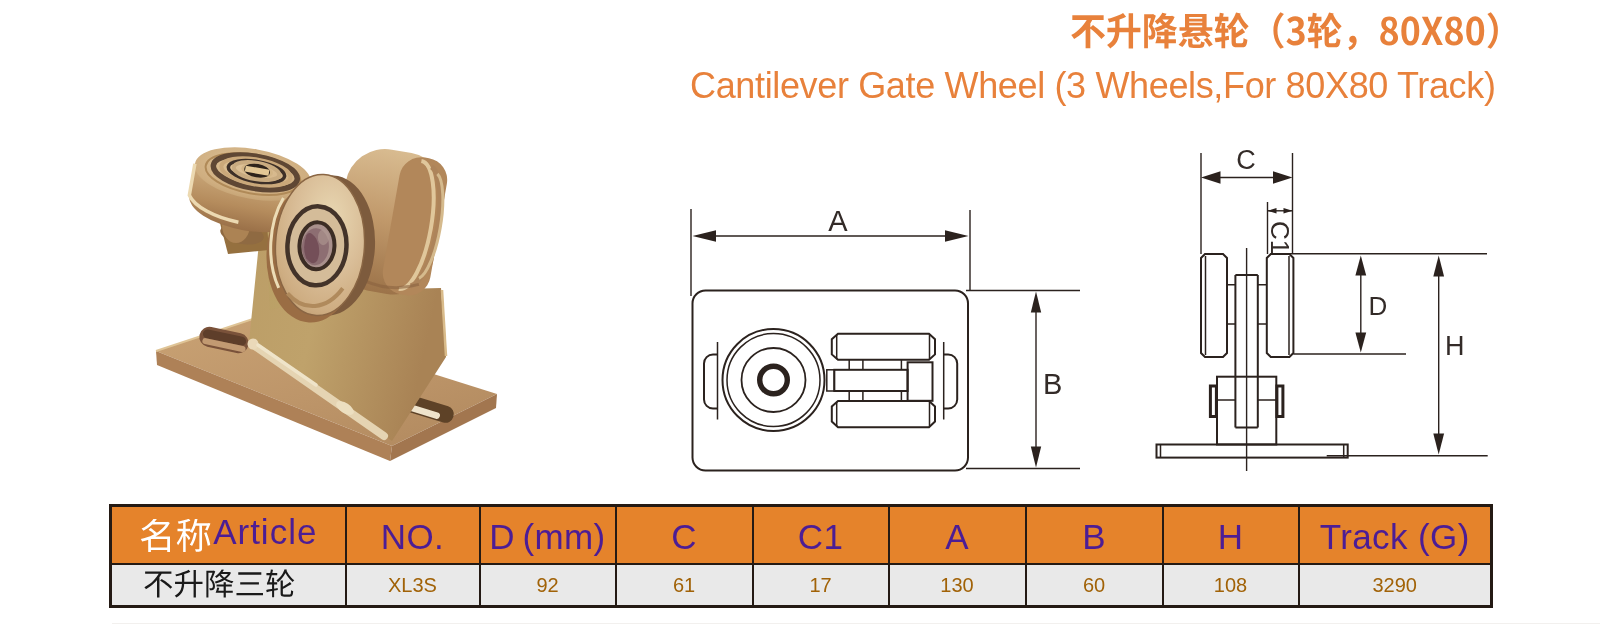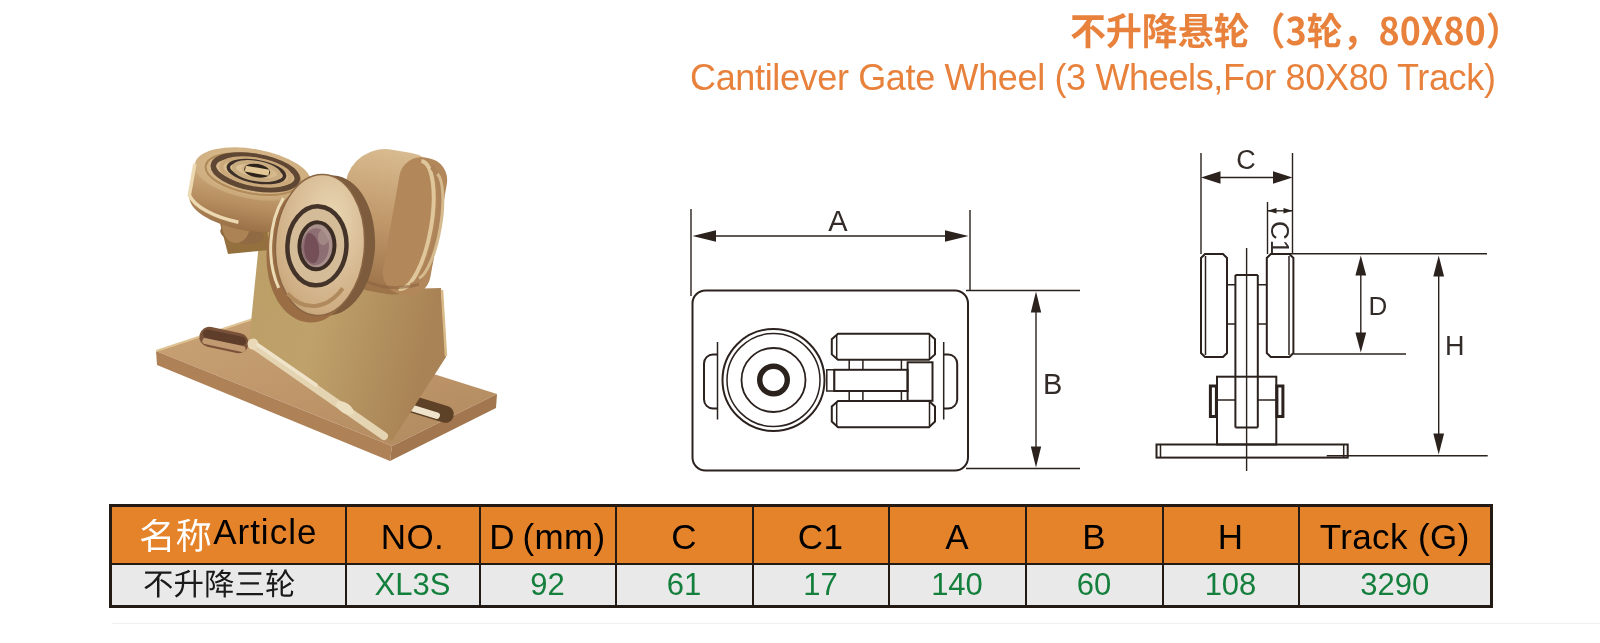--- a/index.html
+++ b/index.html
@@ -1,25 +1,25 @@
 <!DOCTYPE html>
 <html><head><meta charset="utf-8"><style>
 html,body{margin:0;padding:0;background:#ffffff;width:1600px;height:643px;overflow:hidden;position:relative}
 body{font-family:"Liberation Sans",sans-serif}
 .abs{position:absolute}
 table{border-collapse:collapse;table-layout:fixed}
 td{border:2px solid #241a14;text-align:center;vertical-align:middle;padding:0;overflow:hidden}
-.hd td{background:#e5832b;color:#000000;font-size:35px;height:52px;padding-top:4px;letter-spacing:0.4px;font-weight:normal}
-.dr td{background:#e9e9e9;color:#15803d;font-size:31px;height:40px}
+.hd td{background:#e5832b;color:#4c1d95;font-size:35px;height:52px;padding-top:4px;letter-spacing:0.4px;font-weight:normal}
+.dr td{background:#e9e9e9;color:#a16207;font-size:20px;height:40px}
 </style></head>
 <body>
 <svg style="position:absolute;left:0;top:0" width="1600" height="120" viewBox="0 0 1600 120">
 <path fill="#e8813b" transform="translate(1070,45) scale(0.035916,-0.038)" d="M64.6396484375 782.740966796875H936.700439453125V659.91748046875H64.6396484375ZM547.59912109375 447.377685546875 640.701904296875 525.43994140625Q680.901611328125 495.8798828125 727.50146484375 461.31982421875Q774.101318359375 426.759765625 820.541259765625 389.8096923828125Q866.981201171875 352.859619140625 907.201171875 317.51953125Q947.421142578125 282.179443359375 974.64111328125 252.619384765625L872.738037109375 160.19677734375Q847.858154296875 189.7568359375 809.5882568359375 226.4869384765625Q771.318359375 263.217041015625 726.5484619140625 302.2271728515625Q681.778564453125 341.2373046875 635.5687255859375 378.357421875Q589.35888671875 415.4775390625 547.59912109375 447.377685546875ZM507.697509765625 737.299560546875 641.221435546875 690.1982421875Q584.44140625 585.298095703125 505.781494140625 485.117919921875Q427.12158203125 384.937744140625 328.901611328125 300.4276123046875Q230.681640625 215.91748046875 115.5615234375 155.91748046875Q106.541259765625 172.177978515625 91.620849609375 192.1685791015625Q76.700439453125 212.1591796875 61.5 231.759765625Q46.299560546875 251.3603515625 33.1591796875 264.500732421875Q113.819091796875 302.260498046875 186.0289306640625 355.5303955078125Q258.23876953125 408.80029296875 319.49853515625 471.960205078125Q380.75830078125 535.1201171875 428.6280517578125 602.719970703125Q476.497802734375 670.31982421875 507.697509765625 737.299560546875ZM434.63818359375 495.2763671875 566.0419921875 626.460205078125V625.68017578125V-87.720703125H434.63818359375Z M1258.55859375 703.099853515625H1379.0419921875V424.43994140625Q1379.0419921875 354.43994140625 1370.5419921875 283.039794921875Q1362.0419921875 211.6396484375 1335.761962890625 144.1295166015625Q1309.48193359375 76.619384765625 1257.701904296875 16.6693115234375Q1205.921875 -43.28076171875 1119.141845703125 -90.940673828125Q1110.12158203125 -76.80029296875 1094.921142578125 -59.259765625Q1079.720703125 -41.71923828125 1062.8502197265625 -24.8487548828125Q1045.979736328125 -7.978271484375 1031.83935546875 1.822021484375Q1108.0390625 42.24169921875 1153.2489013671875 92.00146484375Q1198.458740234375 141.76123046875 1221.398681640625 196.9110107421875Q1244.338623046875 252.060791015625 1251.4486083984375 310.320556640625Q1258.55859375 368.580322265625 1258.55859375 426.0ZM1633.078125 834.301025390625H1755.901611328125V-88.940673828125H1633.078125ZM1041.83935546875 453.541259765625H1959.940673828125V338.51806640625H1041.83935546875ZM1477.338623046875 844.781494140625 1562.28076171875 743.99853515625Q1495.80029296875 710.87841796875 1416.18017578125 682.2083740234375Q1336.56005859375 653.538330078125 1253.1201171875 630.818359375Q1169.68017578125 608.098388671875 1089.240234375 589.87841796875Q1085.1201171875 611.259033203125 1072.6497802734375 640.099853515625Q1060.179443359375 668.940673828125 1048.379150390625 688.76123046875Q1126.819091796875 706.981201171875 1205.078857421875 731.6512451171875Q1283.338623046875 756.3212890625 1353.8284912109375 785.2713623046875Q1424.318359375 814.221435546875 1477.338623046875 844.781494140625Z M2551.16064453125 765.180908203125H2816.739501953125V672.218505859375H2551.16064453125ZM2424.060791015625 149.720703125H2949.48046875V46.39794921875H2424.060791015625ZM2799.259033203125 765.180908203125H2821.07958984375L2840.340087890625 769.52099609375L2914.162109375 734.1201171875Q2880.942138671875 656.07958984375 2829.002197265625 594.21923828125Q2777.062255859375 532.35888671875 2709.8922119140625 486.0086669921875Q2642.72216796875 439.658447265625 2564.5919189453125 406.6483154296875Q2486.461669921875 373.63818359375 2401.421142578125 352.51806640625Q2396.301025390625 366.658447265625 2386.28076171875 384.698974609375Q2376.260498046875 402.739501953125 2364.960205078125 420.0Q2353.659912109375 437.260498046875 2342.859619140625 448.8408203125Q2420.43994140625 464.28076171875 2491.6099853515625 491.1107177734375Q2562.780029296875 517.940673828125 2623.3798828125 555.66064453125Q2683.979736328125 593.380615234375 2729.239501953125 641.9906005859375Q2774.499267578125 690.6005859375 2799.259033203125 748.820556640625ZM2563.661376953125 686.619384765625Q2600.3212890625 629.07958984375 2662.0311279296875 584.0499267578125Q2723.740966796875 539.020263671875 2805.3509521484375 508.6005859375Q2886.9609375 478.180908203125 2982.541259765625 462.861083984375Q2964.28076171875 445.6005859375 2944.240234375 416.6497802734375Q2924.19970703125 387.698974609375 2912.3994140625 365.318359375Q2811.578857421875 386.538330078125 2727.1287841796875 425.978271484375Q2642.6787109375 465.418212890625 2577.73876953125 523.0882568359375Q2512.798828125 580.75830078125 2467.11865234375 656.11865234375ZM2627.798828125 407.59912109375H2743.382080078125V-88.940673828125H2627.798828125ZM2571.279296875 848.16064453125 2688.5224609375 825.219970703125Q2644.502197265625 747.059326171875 2581.5419921875 674.379150390625Q2518.581787109375 601.698974609375 2430.00146484375 538.6787109375Q2422.3212890625 552.0390625 2408.9609375 568.01953125Q2395.6005859375 584.0 2381.0701904296875 598.700439453125Q2366.539794921875 613.40087890625 2353.95947265625 621.64111328125Q2431.95947265625 669.9609375 2486.119384765625 731.1707763671875Q2540.279296875 792.380615234375 2571.279296875 848.16064453125ZM2065.0390625 810.40087890625H2295.35888671875V703.39794921875H2169.921875V-86.380615234375H2065.0390625ZM2274.098388671875 810.40087890625H2294.138916015625L2311.059326171875 814.740966796875L2390.12158203125 769.539794921875Q2368.021728515625 706.419677734375 2342.3719482421875 636.1895751953125Q2316.72216796875 565.95947265625 2291.742431640625 508.6396484375Q2344.36181640625 448.8798828125 2360.2315673828125 396.3900146484375Q2376.101318359375 343.900146484375 2376.3212890625 299.3603515625Q2376.3212890625 250.979736328125 2364.701171875 217.9095458984375Q2353.0810546875 184.83935546875 2327.8408203125 166.1591796875Q2315.500732421875 157.0390625 2300.66064453125 151.97900390625Q2285.820556640625 146.9189453125 2268.48046875 144.138916015625Q2253.6005859375 142.35888671875 2235.2706298828125 141.9688720703125Q2216.940673828125 141.578857421875 2198.380615234375 141.798828125Q2197.380615234375 163.3994140625 2190.48046875 193.3502197265625Q2183.580322265625 223.301025390625 2170.780029296875 245.12158203125Q2185.979736328125 243.681640625 2198.179443359375 243.2916259765625Q2210.379150390625 242.901611328125 2219.9189453125 243.12158203125Q2239.6787109375 243.5615234375 2250.898681640625 251.781494140625Q2261.4384765625 258.44140625 2266.158447265625 273.921142578125Q2270.87841796875 289.40087890625 2270.098388671875 312.060791015625Q2269.87841796875 348.140380859375 2253.1787109375 395.6201171875Q2236.47900390625 443.099853515625 2186.539794921875 496.059326171875Q2203.739501953125 539.71923828125 2220.3892822265625 593.0694580078125Q2237.0390625 646.419677734375 2251.1888427734375 695.9898681640625Q2265.338623046875 745.56005859375 2274.098388671875 777.8798828125ZM2428.299560546875 227.218505859375 2535.862548828125 214.418212890625Q2525.642578125 172.078125 2512.422607421875 125.738037109375Q2499.20263671875 79.39794921875 2488.20263671875 46.617919921875H2375.51953125Q2389.51953125 83.738037109375 2403.9095458984375 133.13818359375Q2418.299560546875 182.538330078125 2428.299560546875 227.218505859375ZM2418.820556640625 350.940673828125H2924.740966796875V247.837890625H2418.820556640625Z M3289.379150390625 165.3994140625H3407.302490234375V46.76123046875Q3407.302490234375 25.64111328125 3417.46240234375 20.5311279296875Q3427.622314453125 15.421142578125 3461.701904296875 15.421142578125Q3469.581787109375 15.421142578125 3487.9913330078125 15.421142578125Q3506.40087890625 15.421142578125 3528.4102783203125 15.421142578125Q3550.419677734375 15.421142578125 3570.1591796875 15.421142578125Q3589.898681640625 15.421142578125 3600.218505859375 15.421142578125Q3618.75830078125 15.421142578125 3628.3082275390625 21.64111328125Q3637.858154296875 27.861083984375 3641.9681396484375 46.4609375Q3646.078125 65.060791015625 3648.078125 101.700439453125Q3666.778564453125 89.900146484375 3696.8994140625 78.7098388671875Q3727.020263671875 67.51953125 3750.40087890625 63.179443359375Q3744.500732421875 6.379150390625 3729.700439453125 -24.801025390625Q3714.900146484375 -55.981201171875 3686.8697509765625 -67.9312744140625Q3658.83935546875 -79.88134765625 3610.798828125 -79.88134765625Q3602.6787109375 -79.88134765625 3586.198974609375 -79.88134765625Q3569.71923828125 -79.88134765625 3549.2496337890625 -79.88134765625Q3528.780029296875 -79.88134765625 3508.200439453125 -79.88134765625Q3487.620849609375 -79.88134765625 3471.2510986328125 -79.88134765625Q3454.88134765625 -79.88134765625 3447.541259765625 -79.88134765625Q3384.140380859375 -79.88134765625 3349.93994140625 -68.4710693359375Q3315.739501953125 -57.060791015625 3302.559326171875 -29.740234375Q3289.379150390625 -2.419677734375 3289.379150390625 45.201171875ZM3414.099853515625 184.31982421875 3493.382080078125 243.3212890625Q3518.141845703125 229.3212890625 3545.461669921875 211.101318359375Q3572.781494140625 192.88134765625 3596.7713623046875 174.0513916015625Q3620.76123046875 155.221435546875 3635.421142578125 138.781494140625L3551.018798828125 74.099853515625Q3537.138916015625 90.539794921875 3514.4290771484375 110.1497802734375Q3491.71923828125 129.759765625 3465.2894287109375 149.6497802734375Q3438.859619140625 169.539794921875 3414.099853515625 184.31982421875ZM3721.979736328125 137.698974609375 3818.5224609375 188.580322265625Q3848.062255859375 162.92041015625 3878.7720947265625 131.54052734375Q3909.48193359375 100.16064453125 3935.581787109375 68.8907470703125Q3961.681640625 37.620849609375 3977.12158203125 10.40087890625L3872.778564453125 -45.6005859375Q3859.458740234375 -19.940673828125 3835.0289306640625 12.1092529296875Q3810.59912109375 44.1591796875 3781.059326171875 77.2091064453125Q3751.51953125 110.259033203125 3721.979736328125 137.698974609375ZM3154.99853515625 178.780029296875 3261.12158203125 132.898681640625Q3235.681640625 83.898681640625 3202.521728515625 33.9688720703125Q3169.36181640625 -15.9609375 3127.48193359375 -50.8408203125L3020.9189453125 7.40087890625Q3049.018798828125 29.28076171875 3074.1787109375 57.7105712890625Q3099.338623046875 86.140380859375 3120.05859375 117.3502197265625Q3140.778564453125 148.56005859375 3154.99853515625 178.780029296875ZM3048.83935546875 468.901611328125H3963.04052734375V375.939208984375H3048.83935546875ZM3251.500732421875 693.981201171875H3744.898681640625V620.299560546875H3251.500732421875ZM3253.500732421875 585.541259765625H3746.898681640625V512.07958984375H3253.500732421875ZM3202.279296875 815.88134765625H3803.240234375V420.48046875H3682.19677734375V734.619384765625H3317.862548828125V420.48046875H3202.279296875ZM3618.179443359375 363.859619140625 3708.48193359375 420.201171875Q3744.021728515625 395.76123046875 3781.781494140625 364.601318359375Q3819.541259765625 333.44140625 3852.861083984375 303.1715087890625Q3886.180908203125 272.901611328125 3908.40087890625 248.24169921875L3814.1982421875 181.8798828125Q3793.318359375 208.099853515625 3759.99853515625 240.539794921875Q3726.6787109375 272.979736328125 3689.4189453125 305.8096923828125Q3652.1591796875 338.6396484375 3618.179443359375 363.859619140625ZM3140.19970703125 193.259033203125Q3137.859619140625 205.059326171875 3131.5694580078125 224.039794921875Q3125.279296875 243.020263671875 3118.59912109375 263.560791015625Q3111.9189453125 284.101318359375 3106.018798828125 298.24169921875Q3122.138916015625 300.8017578125 3138.9189453125 307.6917724609375Q3155.698974609375 314.581787109375 3174.47900390625 324.8017578125Q3189.259033203125 332.021728515625 3218.8089599609375 349.12158203125Q3248.35888671875 366.221435546875 3283.73876953125 391.541259765625Q3319.11865234375 416.861083984375 3350.55859375 446.52099609375L3450.76123046875 385.279296875Q3396.781494140625 343.979736328125 3335.221435546875 307.5499267578125Q3273.661376953125 271.1201171875 3214.88134765625 246.580322265625V244.020263671875Q3214.88134765625 244.020263671875 3203.7510986328125 239.400146484375Q3192.620849609375 234.780029296875 3177.54052734375 226.81982421875Q3162.460205078125 218.859619140625 3151.3299560546875 210.0093994140625Q3140.19970703125 201.1591796875 3140.19970703125 193.259033203125ZM3140.19970703125 193.259033203125 3137.859619140625 268.740966796875 3201.8408203125 303.461669921875 3769.979736328125 335.5615234375Q3772.759765625 316.0810546875 3778.93994140625 291.3104248046875Q3785.1201171875 266.539794921875 3789.460205078125 250.619384765625Q3653.700439453125 241.619384765625 3555.4305419921875 234.7293701171875Q3457.16064453125 227.83935546875 3389.16064453125 222.9493408203125Q3321.16064453125 218.059326171875 3277.320556640625 214.279296875Q3233.48046875 210.499267578125 3207.4703369140625 207.3292236328125Q3181.460205078125 204.1591796875 3166.280029296875 200.9891357421875Q3151.099853515625 197.819091796875 3140.19970703125 193.259033203125Z M4732.84228515625 814.40087890625Q4757.822021484375 754.9609375 4796.4117431640625 695.301025390625Q4835.00146484375 635.64111328125 4881.1512451171875 583.64111328125Q4927.301025390625 531.64111328125 4974.301025390625 495.9609375Q4960.940673828125 485.16064453125 4944.460205078125 469.0701904296875Q4927.979736328125 452.979736328125 4913.4493408203125 435.21923828125Q4898.9189453125 417.458740234375 4888.898681640625 402.538330078125Q4838.99853515625 446.11865234375 4790.898681640625 506.85888671875Q4742.798828125 567.59912109375 4701.6490478515625 637.83935546875Q4660.499267578125 708.07958984375 4630.059326171875 779.219970703125ZM4622.87841796875 852.8408203125 4749.822021484375 830.68017578125Q4718.8017578125 754.07958984375 4675.7916259765625 677.779296875Q4632.781494140625 601.47900390625 4575.3314208984375 529.1287841796875Q4517.88134765625 456.778564453125 4443.3212890625 393.1982421875Q4434.861083984375 407.338623046875 4420.3306884765625 424.879150390625Q4405.80029296875 442.419677734375 4390.099853515625 458.68017578125Q4374.3994140625 474.940673828125 4361.0390625 484.740966796875Q4427.578857421875 537.52099609375 4478.2886962890625 599.680908203125Q4528.99853515625 661.8408203125 4565.0484619140625 727.28076171875Q4601.098388671875 792.720703125 4622.87841796875 852.8408203125ZM4497.698974609375 472.56005859375H4617.182373046875V92.642578125Q4617.182373046875 62.96240234375 4625.3922119140625 54.96240234375Q4633.60205078125 46.96240234375 4664.24169921875 46.96240234375Q4670.901611328125 46.96240234375 4687.0911865234375 46.96240234375Q4703.28076171875 46.96240234375 4721.960205078125 46.96240234375Q4740.6396484375 46.96240234375 4757.2691650390625 46.96240234375Q4773.898681640625 46.96240234375 4782.218505859375 46.96240234375Q4801.318359375 46.96240234375 4810.8682861328125 57.3524169921875Q4820.418212890625 67.742431640625 4824.918212890625 97.6324462890625Q4829.418212890625 127.5224609375 4831.418212890625 186.302490234375Q4850.6787109375 172.162109375 4882.859619140625 158.9117431640625Q4915.04052734375 145.661376953125 4939.201171875 139.76123046875Q4933.301025390625 62.380615234375 4918.1107177734375 18.460205078125Q4902.92041015625 -25.460205078125 4873.3299560546875 -43.140380859375Q4843.739501953125 -60.820556640625 4792.35888671875 -60.820556640625Q4785.018798828125 -60.820556640625 4770.3690185546875 -60.820556640625Q4755.71923828125 -60.820556640625 4737.9696044921875 -60.820556640625Q4720.219970703125 -60.820556640625 4702.080322265625 -60.820556640625Q4683.940673828125 -60.820556640625 4669.7908935546875 -60.820556640625Q4655.64111328125 -60.820556640625 4648.301025390625 -60.820556640625Q4588.460205078125 -60.820556640625 4555.759765625 -46.740234375Q4523.059326171875 -32.659912109375 4510.379150390625 0.6707763671875Q4497.698974609375 34.00146484375 4497.698974609375 91.862548828125ZM4795.098388671875 437.8408203125 4876.6005859375 336.617919921875Q4831.260498046875 307.51806640625 4779.380615234375 277.1982421875Q4727.500732421875 246.87841796875 4676.180908203125 220.2286376953125Q4624.861083984375 193.578857421875 4580.76123046875 174.259033203125L4516.51953125 262.5615234375Q4559.059326171875 282.661376953125 4609.7091064453125 311.8712158203125Q4660.35888671875 341.0810546875 4709.398681640625 374.3509521484375Q4758.4384765625 407.620849609375 4795.098388671875 437.8408203125ZM4038.059326171875 741.00146484375H4410.720703125V627.538330078125H4038.059326171875ZM4217.35888671875 576.6005859375H4320.681640625V-84.500732421875H4217.35888671875ZM4027.819091796875 184.88134765625Q4078.279296875 191.541259765625 4142.799560546875 200.3111572265625Q4207.31982421875 209.0810546875 4279.340087890625 219.8509521484375Q4351.3603515625 230.620849609375 4422.820556640625 241.500732421875L4428.940673828125 138.617919921875Q4330.260498046875 119.39794921875 4231.1302490234375 101.6280517578125Q4132.0 83.858154296875 4051.6396484375 69.63818359375ZM4070.619384765625 310.098388671875Q4068.059326171875 320.338623046875 4062.2691650390625 338.0390625Q4056.47900390625 355.739501953125 4049.798828125 374.5Q4043.11865234375 393.260498046875 4036.4384765625 405.8408203125Q4051.898681640625 410.9609375 4063.0687255859375 431.8408203125Q4074.23876953125 452.720703125 4087.018798828125 486.720703125Q4093.018798828125 502.720703125 4104.3487548828125 539.720703125Q4115.6787109375 576.720703125 4128.5086669921875 627.6107177734375Q4141.338623046875 678.500732421875 4152.8885498046875 735.8907470703125Q4164.4384765625 793.28076171875 4170.87841796875 850.060791015625L4279.88134765625 830.3603515625Q4265.88134765625 748.460205078125 4243.041259765625 665.340087890625Q4220.201171875 582.219970703125 4193.361083984375 506.3798828125Q4166.52099609375 430.539794921875 4139.740966796875 368.979736328125V367.19970703125Q4139.740966796875 367.19970703125 4129.500732421875 361.299560546875Q4119.260498046875 355.3994140625 4105.18017578125 346.0491943359375Q4091.099853515625 336.698974609375 4080.859619140625 326.958740234375Q4070.619384765625 317.218505859375 4070.619384765625 310.098388671875ZM4070.619384765625 310.098388671875V405.620849609375L4122.460205078125 433.221435546875H4408.720703125L4407.940673828125 325.4384765625H4148.31982421875Q4124.8798828125 325.4384765625 4101.1396484375 321.4384765625Q4077.3994140625 317.4384765625 4070.619384765625 310.098388671875Z M5663.03759765625 380.0Q5663.03759765625 486.940673828125 5689.8277587890625 575.8509521484375Q5716.617919921875 664.76123046875 5761.617919921875 735.9710693359375Q5806.617919921875 807.180908203125 5860.137451171875 860.3603515625L5955.340087890625 817.95947265625Q5905.16064453125 764.659912109375 5864.500732421875 699.3502197265625Q5823.8408203125 634.04052734375 5800.000732421875 555.1505126953125Q5776.16064453125 476.260498046875 5776.16064453125 380.0Q5776.16064453125 284.739501953125 5800.000732421875 205.3494873046875Q5823.8408203125 125.95947265625 5864.500732421875 61.1497802734375Q5905.16064453125 -3.659912109375 5955.340087890625 -57.95947265625L5860.137451171875 -100.3603515625Q5806.617919921875 -46.9609375 5761.617919921875 24.138916015625Q5716.617919921875 95.23876953125 5689.8277587890625 184.259033203125Q5663.03759765625 273.279296875 5663.03759765625 380.0Z M6273.28076171875 -13.780029296875Q6214.940673828125 -13.780029296875 6168.8704833984375 -0.340087890625Q6122.80029296875 13.099853515625 6087.340087890625 36.4898681640625Q6051.8798828125 59.8798828125 6025.979736328125 89.1201171875L6095.00146484375 182.20263671875Q6128.5615234375 150.542724609375 6169.101318359375 128.1729736328125Q6209.64111328125 105.80322265625 6259.68017578125 105.80322265625Q6297.979736328125 105.80322265625 6326.33935546875 117.8328857421875Q6354.698974609375 129.862548828125 6370.458740234375 153.0419921875Q6386.218505859375 176.221435546875 6386.218505859375 209.28076171875Q6386.218505859375 245.68017578125 6368.798828125 272.3096923828125Q6351.379150390625 298.939208984375 6307.1895751953125 313.138916015625Q6263.0 327.338623046875 6182.580322265625 327.338623046875V433.3212890625Q6250.979736328125 433.3212890625 6289.83935546875 447.6309814453125Q6328.698974609375 461.940673828125 6345.518798828125 487.5701904296875Q6362.338623046875 513.19970703125 6362.338623046875 545.939208984375Q6362.338623046875 589.218505859375 6336.379150390625 613.677978515625Q6310.419677734375 638.137451171875 6263.48046875 638.137451171875Q6223.8408203125 638.137451171875 6190.201171875 620.7076416015625Q6156.5615234375 603.27783203125 6123.661376953125 572.837890625L6048.3994140625 663.580322265625Q6096.659912109375 705.380615234375 6150.740234375 729.6005859375Q6204.820556640625 753.820556640625 6269.720703125 753.820556640625Q6341.221435546875 753.820556640625 6395.421875 730.98046875Q6449.622314453125 708.140380859375 6479.6925048828125 664.2901611328125Q6509.7626953125 620.43994140625 6509.7626953125 556.51953125Q6509.7626953125 497.340087890625 6477.6729736328125 454.18017578125Q6445.583251953125 411.020263671875 6386.80322265625 388.1201171875V383.340087890625Q6428.463134765625 372.0 6461.9530029296875 347.3900146484375Q6495.44287109375 322.780029296875 6514.82275390625 286.0101318359375Q6534.20263671875 249.240234375 6534.20263671875 200.3603515625Q6534.20263671875 132.900146484375 6498.40234375 84.9500732421875Q6462.60205078125 37.0 6403.401611328125 11.6099853515625Q6344.201171875 -13.780029296875 6273.28076171875 -13.780029296875Z M7322.84228515625 814.40087890625Q7347.822021484375 754.9609375 7386.4117431640625 695.301025390625Q7425.00146484375 635.64111328125 7471.1512451171875 583.64111328125Q7517.301025390625 531.64111328125 7564.301025390625 495.9609375Q7550.940673828125 485.16064453125 7534.460205078125 469.0701904296875Q7517.979736328125 452.979736328125 7503.4493408203125 435.21923828125Q7488.9189453125 417.458740234375 7478.898681640625 402.538330078125Q7428.99853515625 446.11865234375 7380.898681640625 506.85888671875Q7332.798828125 567.59912109375 7291.6490478515625 637.83935546875Q7250.499267578125 708.07958984375 7220.059326171875 779.219970703125ZM7212.87841796875 852.8408203125 7339.822021484375 830.68017578125Q7308.8017578125 754.07958984375 7265.7916259765625 677.779296875Q7222.781494140625 601.47900390625 7165.3314208984375 529.1287841796875Q7107.88134765625 456.778564453125 7033.3212890625 393.1982421875Q7024.861083984375 407.338623046875 7010.3306884765625 424.879150390625Q6995.80029296875 442.419677734375 6980.099853515625 458.68017578125Q6964.3994140625 474.940673828125 6951.0390625 484.740966796875Q7017.578857421875 537.52099609375 7068.2886962890625 599.680908203125Q7118.99853515625 661.8408203125 7155.0484619140625 727.28076171875Q7191.098388671875 792.720703125 7212.87841796875 852.8408203125ZM7087.698974609375 472.56005859375H7207.182373046875V92.642578125Q7207.182373046875 62.96240234375 7215.3922119140625 54.96240234375Q7223.60205078125 46.96240234375 7254.24169921875 46.96240234375Q7260.901611328125 46.96240234375 7277.0911865234375 46.96240234375Q7293.28076171875 46.96240234375 7311.960205078125 46.96240234375Q7330.6396484375 46.96240234375 7347.2691650390625 46.96240234375Q7363.898681640625 46.96240234375 7372.218505859375 46.96240234375Q7391.318359375 46.96240234375 7400.8682861328125 57.3524169921875Q7410.418212890625 67.742431640625 7414.918212890625 97.6324462890625Q7419.418212890625 127.5224609375 7421.418212890625 186.302490234375Q7440.6787109375 172.162109375 7472.859619140625 158.9117431640625Q7505.04052734375 145.661376953125 7529.201171875 139.76123046875Q7523.301025390625 62.380615234375 7508.1107177734375 18.460205078125Q7492.92041015625 -25.460205078125 7463.3299560546875 -43.140380859375Q7433.739501953125 -60.820556640625 7382.35888671875 -60.820556640625Q7375.018798828125 -60.820556640625 7360.3690185546875 -60.820556640625Q7345.71923828125 -60.820556640625 7327.9696044921875 -60.820556640625Q7310.219970703125 -60.820556640625 7292.080322265625 -60.820556640625Q7273.940673828125 -60.820556640625 7259.7908935546875 -60.820556640625Q7245.64111328125 -60.820556640625 7238.301025390625 -60.820556640625Q7178.460205078125 -60.820556640625 7145.759765625 -46.740234375Q7113.059326171875 -32.659912109375 7100.379150390625 0.6707763671875Q7087.698974609375 34.00146484375 7087.698974609375 91.862548828125ZM7385.098388671875 437.8408203125 7466.6005859375 336.617919921875Q7421.260498046875 307.51806640625 7369.380615234375 277.1982421875Q7317.500732421875 246.87841796875 7266.180908203125 220.2286376953125Q7214.861083984375 193.578857421875 7170.76123046875 174.259033203125L7106.51953125 262.5615234375Q7149.059326171875 282.661376953125 7199.7091064453125 311.8712158203125Q7250.35888671875 341.0810546875 7299.398681640625 374.3509521484375Q7348.4384765625 407.620849609375 7385.098388671875 437.8408203125ZM6628.059326171875 741.00146484375H7000.720703125V627.538330078125H6628.059326171875ZM6807.35888671875 576.6005859375H6910.681640625V-84.500732421875H6807.35888671875ZM6617.819091796875 184.88134765625Q6668.279296875 191.541259765625 6732.799560546875 200.3111572265625Q6797.31982421875 209.0810546875 6869.340087890625 219.8509521484375Q6941.3603515625 230.620849609375 7012.820556640625 241.500732421875L7018.940673828125 138.617919921875Q6920.260498046875 119.39794921875 6821.1302490234375 101.6280517578125Q6722.0 83.858154296875 6641.6396484375 69.63818359375ZM6660.619384765625 310.098388671875Q6658.059326171875 320.338623046875 6652.2691650390625 338.0390625Q6646.47900390625 355.739501953125 6639.798828125 374.5Q6633.11865234375 393.260498046875 6626.4384765625 405.8408203125Q6641.898681640625 410.9609375 6653.0687255859375 431.8408203125Q6664.23876953125 452.720703125 6677.018798828125 486.720703125Q6683.018798828125 502.720703125 6694.3487548828125 539.720703125Q6705.6787109375 576.720703125 6718.5086669921875 627.6107177734375Q6731.338623046875 678.500732421875 6742.8885498046875 735.8907470703125Q6754.4384765625 793.28076171875 6760.87841796875 850.060791015625L6869.88134765625 830.3603515625Q6855.88134765625 748.460205078125 6833.041259765625 665.340087890625Q6810.201171875 582.219970703125 6783.361083984375 506.3798828125Q6756.52099609375 430.539794921875 6729.740966796875 368.979736328125V367.19970703125Q6729.740966796875 367.19970703125 6719.500732421875 361.299560546875Q6709.260498046875 355.3994140625 6695.18017578125 346.0491943359375Q6681.099853515625 336.698974609375 6670.859619140625 326.958740234375Q6660.619384765625 317.218505859375 6660.619384765625 310.098388671875ZM6660.619384765625 310.098388671875V405.620849609375L6712.460205078125 433.221435546875H6998.720703125L6997.940673828125 325.4384765625H6738.31982421875Q6714.8798828125 325.4384765625 6691.1396484375 321.4384765625Q6667.3994140625 317.4384765625 6660.619384765625 310.098388671875Z M7783.542724609375 -137.622314453125 7751.822021484375 -57.240234375Q7814.942138671875 -37.16064453125 7848.3922119140625 -2.3509521484375Q7881.84228515625 32.458740234375 7881.84228515625 75.937744140625L7874.463134765625 174.018798828125L7929.80322265625 84.7177734375Q7917.463134765625 73.617919921875 7902.2330322265625 68.057861328125Q7887.0029296875 62.497802734375 7870.32275390625 62.497802734375Q7833.062255859375 62.497802734375 7804.021728515625 85.918212890625Q7774.981201171875 109.338623046875 7774.981201171875 152.1591796875Q7774.981201171875 194.419677734375 7803.961669921875 218.2301025390625Q7832.942138671875 242.04052734375 7873.222900390625 242.04052734375Q7926.063720703125 242.04052734375 7953.76416015625 204.840087890625Q7981.464599609375 167.6396484375 7981.464599609375 104.578857421875Q7981.464599609375 19.778564453125 7929.044189453125 -45.0318603515625Q7876.623779296875 -109.84228515625 7783.542724609375 -137.622314453125Z M8884.64111328125 -13.780029296875Q8813.620849609375 -13.780029296875 8757.770629882812 11.3299560546875Q8701.92041015625 36.43994140625 8669.520263671875 81.1099853515625Q8637.1201171875 125.780029296875 8637.1201171875 183.900146484375Q8637.1201171875 231.780029296875 8654.43994140625 268.599853515625Q8671.759765625 305.419677734375 8700.859619140625 332.299560546875Q8729.95947265625 359.179443359375 8763.739501953125 377.179443359375V381.95947265625Q8721.83935546875 412.419677734375 8693.849487304688 455.6497802734375Q8665.859619140625 498.8798828125 8665.859619140625 557.43994140625Q8665.859619140625 617.240234375 8694.929809570312 661.0303955078125Q8724.0 704.820556640625 8774.250366210938 728.880615234375Q8824.500732421875 752.940673828125 8889.3212890625 752.940673828125Q8954.781494140625 752.940673828125 9002.911743164062 728.3306884765625Q9051.0419921875 703.720703125 9077.72216796875 659.66064453125Q9104.40234375 615.6005859375 9104.40234375 556.140380859375Q9104.40234375 520.04052734375 9090.5224609375 487.940673828125Q9076.642578125 455.8408203125 9055.20263671875 430.2908935546875Q9033.7626953125 404.740966796875 9009.08251953125 386.9609375V381.9609375Q9043.7626953125 363.9609375 9071.872680664062 337.0108642578125Q9099.982666015625 310.060791015625 9116.812622070312 272.3306884765625Q9133.642578125 234.6005859375 9133.642578125 183.820556640625Q9133.642578125 128.3603515625 9102.46240234375 83.3502197265625Q9071.2822265625 38.340087890625 9015.311889648438 12.280029296875Q8959.341552734375 -13.780029296875 8884.64111328125 -13.780029296875ZM8931.40087890625 422.921875Q8958.1201171875 451.5615234375 8971.1396484375 482.861083984375Q8984.1591796875 514.16064453125 8984.1591796875 546.780029296875Q8984.1591796875 577.07958984375 8972.509399414062 600.4891357421875Q8960.859619140625 623.898681640625 8938.950073242188 636.9283447265625Q8917.04052734375 649.9580078125 8886.201171875 649.9580078125Q8848.162109375 649.9580078125 8821.922607421875 626.11865234375Q8795.68310546875 602.279296875 8795.68310546875 557.43994140625Q8795.68310546875 523.16064453125 8813.372680664062 498.801025390625Q8831.062255859375 474.44140625 8862.021728515625 456.62158203125Q8892.981201171875 438.8017578125 8931.40087890625 422.921875ZM8887.76123046875 90.20263671875Q8919.700439453125 90.20263671875 8944.159912109375 101.622314453125Q8968.619384765625 113.0419921875 8982.59912109375 135.341552734375Q8996.578857421875 157.64111328125 8996.578857421875 189.28076171875Q8996.578857421875 217.900146484375 8984.209106445312 239.3697509765625Q8971.83935546875 260.83935546875 8950.089721679688 277.4891357421875Q8928.340087890625 294.138916015625 8898.090454101562 308.23876953125Q8867.8408203125 322.338623046875 8832.0810546875 337.55859375Q8802.162109375 313.138916015625 8782.992797851562 277.3994140625Q8763.823486328125 241.659912109375 8763.823486328125 200.28076171875Q8763.823486328125 167.201171875 8780.30322265625 142.401611328125Q8796.782958984375 117.60205078125 8825.132446289062 103.90234375Q8853.48193359375 90.20263671875 8887.76123046875 90.20263671875Z M9475.3212890625 -13.780029296875Q9400.40087890625 -13.780029296875 9343.760498046875 29.56005859375Q9287.1201171875 72.900146484375 9255.599853515625 159.240234375Q9224.07958984375 245.580322265625 9224.07958984375 373.580322265625Q9224.07958984375 501.3603515625 9255.599853515625 585.8104248046875Q9287.1201171875 670.260498046875 9343.760498046875 712.04052734375Q9400.40087890625 753.820556640625 9475.3212890625 753.820556640625Q9551.021728515625 753.820556640625 9607.052124023438 711.6505126953125Q9663.08251953125 669.48046875 9694.32275390625 585.42041015625Q9725.56298828125 501.3603515625 9725.56298828125 373.580322265625Q9725.56298828125 245.580322265625 9694.32275390625 159.240234375Q9663.08251953125 72.900146484375 9607.052124023438 29.56005859375Q9551.021728515625 -13.780029296875 9475.3212890625 -13.780029296875ZM9475.3212890625 101.123046875Q9507.6005859375 101.123046875 9532.730102539062 125.9124755859375Q9557.859619140625 150.701904296875 9572.119384765625 210.1512451171875Q9586.379150390625 269.6005859375 9586.379150390625 373.580322265625Q9586.379150390625 477.340087890625 9572.119384765625 535.5093994140625Q9557.859619140625 593.6787109375 9532.730102539062 617.1881103515625Q9507.6005859375 640.697509765625 9475.3212890625 640.697509765625Q9443.822021484375 640.697509765625 9418.302490234375 617.1881103515625Q9392.782958984375 593.6787109375 9378.023193359375 535.5093994140625Q9363.263427734375 477.340087890625 9363.263427734375 373.580322265625Q9363.263427734375 269.6005859375 9378.023193359375 210.1512451171875Q9392.782958984375 150.701904296875 9418.302490234375 125.9124755859375Q9443.822021484375 101.123046875 9475.3212890625 101.123046875Z M9784.539794921875 0.0 9992.059326171875 381.460205078125 9796.419677734375 740.820556640625H9960.664306640625L10034.96240234375 587.463134765625Q10048.40234375 561.68310546875 10061.012329101562 533.5528564453125Q10073.622314453125 505.422607421875 10090.2822265625 470.742431640625H10094.2822265625Q10108.162109375 505.422607421875 10120.052124023438 533.5528564453125Q10131.942138671875 561.68310546875 10143.822021484375 587.463134765625L10213.8798828125 740.820556640625H10369.664306640625L10174.8046875 374.780029296875L10383.104248046875 0.0H10219.07958984375L10136.00146484375 164.137451171875Q10122.5615234375 192.4775390625 10108.291625976562 222.4276123046875Q10094.021728515625 252.377685546875 10077.921875 286.15771484375H10073.921875Q10059.822021484375 252.377685546875 10046.662109375 222.4276123046875Q10033.502197265625 192.4775390625 10020.062255859375 164.137451171875L9941.104248046875 0.0Z M10691.64111328125 -13.780029296875Q10620.620849609375 -13.780029296875 10564.770629882812 11.3299560546875Q10508.92041015625 36.43994140625 10476.520263671875 81.1099853515625Q10444.1201171875 125.780029296875 10444.1201171875 183.900146484375Q10444.1201171875 231.780029296875 10461.43994140625 268.599853515625Q10478.759765625 305.419677734375 10507.859619140625 332.299560546875Q10536.95947265625 359.179443359375 10570.739501953125 377.179443359375V381.95947265625Q10528.83935546875 412.419677734375 10500.849487304688 455.6497802734375Q10472.859619140625 498.8798828125 10472.859619140625 557.43994140625Q10472.859619140625 617.240234375 10501.929809570312 661.0303955078125Q10531.0 704.820556640625 10581.250366210938 728.880615234375Q10631.500732421875 752.940673828125 10696.3212890625 752.940673828125Q10761.781494140625 752.940673828125 10809.911743164062 728.3306884765625Q10858.0419921875 703.720703125 10884.72216796875 659.66064453125Q10911.40234375 615.6005859375 10911.40234375 556.140380859375Q10911.40234375 520.04052734375 10897.5224609375 487.940673828125Q10883.642578125 455.8408203125 10862.20263671875 430.2908935546875Q10840.7626953125 404.740966796875 10816.08251953125 386.9609375V381.9609375Q10850.7626953125 363.9609375 10878.872680664062 337.0108642578125Q10906.982666015625 310.060791015625 10923.812622070312 272.3306884765625Q10940.642578125 234.6005859375 10940.642578125 183.820556640625Q10940.642578125 128.3603515625 10909.46240234375 83.3502197265625Q10878.2822265625 38.340087890625 10822.311889648438 12.280029296875Q10766.341552734375 -13.780029296875 10691.64111328125 -13.780029296875ZM10738.40087890625 422.921875Q10765.1201171875 451.5615234375 10778.1396484375 482.861083984375Q10791.1591796875 514.16064453125 10791.1591796875 546.780029296875Q10791.1591796875 577.07958984375 10779.509399414062 600.4891357421875Q10767.859619140625 623.898681640625 10745.950073242188 636.9283447265625Q10724.04052734375 649.9580078125 10693.201171875 649.9580078125Q10655.162109375 649.9580078125 10628.922607421875 626.11865234375Q10602.68310546875 602.279296875 10602.68310546875 557.43994140625Q10602.68310546875 523.16064453125 10620.372680664062 498.801025390625Q10638.062255859375 474.44140625 10669.021728515625 456.62158203125Q10699.981201171875 438.8017578125 10738.40087890625 422.921875ZM10694.76123046875 90.20263671875Q10726.700439453125 90.20263671875 10751.159912109375 101.622314453125Q10775.619384765625 113.0419921875 10789.59912109375 135.341552734375Q10803.578857421875 157.64111328125 10803.578857421875 189.28076171875Q10803.578857421875 217.900146484375 10791.209106445312 239.3697509765625Q10778.83935546875 260.83935546875 10757.089721679688 277.4891357421875Q10735.340087890625 294.138916015625 10705.090454101562 308.23876953125Q10674.8408203125 322.338623046875 10639.0810546875 337.55859375Q10609.162109375 313.138916015625 10589.992797851562 277.3994140625Q10570.823486328125 241.659912109375 10570.823486328125 200.28076171875Q10570.823486328125 167.201171875 10587.30322265625 142.401611328125Q10603.782958984375 117.60205078125 10632.132446289062 103.90234375Q10660.48193359375 90.20263671875 10694.76123046875 90.20263671875Z M11282.3212890625 -13.780029296875Q11207.40087890625 -13.780029296875 11150.760498046875 29.56005859375Q11094.1201171875 72.900146484375 11062.599853515625 159.240234375Q11031.07958984375 245.580322265625 11031.07958984375 373.580322265625Q11031.07958984375 501.3603515625 11062.599853515625 585.8104248046875Q11094.1201171875 670.260498046875 11150.760498046875 712.04052734375Q11207.40087890625 753.820556640625 11282.3212890625 753.820556640625Q11358.021728515625 753.820556640625 11414.052124023438 711.6505126953125Q11470.08251953125 669.48046875 11501.32275390625 585.42041015625Q11532.56298828125 501.3603515625 11532.56298828125 373.580322265625Q11532.56298828125 245.580322265625 11501.32275390625 159.240234375Q11470.08251953125 72.900146484375 11414.052124023438 29.56005859375Q11358.021728515625 -13.780029296875 11282.3212890625 -13.780029296875ZM11282.3212890625 101.123046875Q11314.6005859375 101.123046875 11339.730102539062 125.9124755859375Q11364.859619140625 150.701904296875 11379.119384765625 210.1512451171875Q11393.379150390625 269.6005859375 11393.379150390625 373.580322265625Q11393.379150390625 477.340087890625 11379.119384765625 535.5093994140625Q11364.859619140625 593.6787109375 11339.730102539062 617.1881103515625Q11314.6005859375 640.697509765625 11282.3212890625 640.697509765625Q11250.822021484375 640.697509765625 11225.302490234375 617.1881103515625Q11199.782958984375 593.6787109375 11185.023193359375 535.5093994140625Q11170.263427734375 477.340087890625 11170.263427734375 373.580322265625Q11170.263427734375 269.6005859375 11185.023193359375 210.1512451171875Q11199.782958984375 150.701904296875 11225.302490234375 125.9124755859375Q11250.822021484375 101.123046875 11282.3212890625 101.123046875Z M11913.96240234375 380.0Q11913.96240234375 273.279296875 11887.172241210938 184.259033203125Q11860.382080078125 95.23876953125 11815.772094726562 24.138916015625Q11771.162109375 -46.9609375 11716.862548828125 -100.3603515625L11621.659912109375 -57.95947265625Q11671.83935546875 -3.659912109375 11712.499267578125 61.1497802734375Q11753.1591796875 125.95947265625 11776.999267578125 205.3494873046875Q11800.83935546875 284.739501953125 11800.83935546875 380.0Q11800.83935546875 476.260498046875 11776.999267578125 555.1505126953125Q11753.1591796875 634.04052734375 11712.499267578125 699.3502197265625Q11671.83935546875 764.659912109375 11621.659912109375 817.95947265625L11716.862548828125 860.3603515625Q11771.162109375 807.180908203125 11815.772094726562 735.9710693359375Q11860.382080078125 664.76123046875 11887.172241210938 575.8509521484375Q11913.96240234375 486.940673828125 11913.96240234375 380.0Z"></path>
 </svg>
-<div class="abs" style="left:690px;top:57px;font-size:36px;letter-spacing:-0.35px;color:#e8813b;white-space:nowrap">Cantilever Gate Wheel (3 Wheels,For 80X80 Track)</div>
+<div class="abs" style="left:690px;top:65px;font-size:36px;letter-spacing:-0.35px;color:#e8813b;white-space:nowrap">Cantilever Gate Wheel (3 Wheels,For 80X80 Track)</div>
 <svg class="abs" style="left:120px;top:95px" width="480" height="430" viewBox="120 95 480 430">
 <defs>
 <linearGradient id="baseTop" x1="0" y1="0" x2="0.8" y2="1">
  <stop offset="0" stop-color="#c9a274"></stop>
         <stop offset="0.6" stop-color="#bd9569"></stop>
         <stop offset="1" stop-color="#b38b60"></stop>
 </linearGradient>
 <linearGradient id="brkt" x1="0" y1="0" x2="1" y2="0.3">
  <stop offset="0" stop-color="#bb9d66"></stop>
         <stop offset="0.45" stop-color="#bfa26b"></stop>
@@ -209,19 +209,19 @@
         <td>Track (G)</td>
       </tr>
 <tr class="dr">
         <td><svg width="153" height="36" viewBox="0 0 153 36" style="vertical-align:-7px;margin-right:18px">
             <path fill="#1a1a1a" transform="translate(0,28) scale(0.0305,-0.0305)" d="M69.31982421875 769.8704833984375H930.8502197265625V693.458740234375H69.31982421875ZM559.299560546875 478.1888427734375 615.3509521484375 526.219970703125Q659.4508056640625 497.43994140625 708.000732421875 463.659912109375Q756.5506591796875 429.8798828125 803.7706298828125 393.90484619140625Q850.9906005859375 357.9298095703125 891.6005859375 323.759765625Q932.2105712890625 289.5897216796875 959.820556640625 260.8096923828125L898.8690185546875 203.098388671875Q872.4290771484375 231.87841796875 832.7941284179688 267.24346923828125Q793.1591796875 302.6085205078125 747.0242309570312 339.86358642578125Q700.8892822265625 377.11865234375 652.5343627929688 412.6787109375Q604.179443359375 448.23876953125 559.299560546875 478.1888427734375ZM540.8487548828125 743.1497802734375 622.1107177734375 713.59912109375Q565.720703125 610.6490478515625 485.8907470703125 512.8089599609375Q406.060791015625 414.9688720703125 307.4508056640625 332.21380615234375Q208.8408203125 249.458740234375 95.28076171875 189.458740234375Q89.7706298828125 199.0889892578125 80.3104248046875 211.08428955078125Q70.8502197265625 223.07958984375 61.5 234.8798828125Q52.1497802734375 246.68017578125 44.07958984375 254.7503662109375Q125.9095458984375 295.6302490234375 200.26446533203125 350.26519775390625Q274.619384765625 404.900146484375 338.999267578125 469.2301025390625Q403.379150390625 533.56005859375 454.56402587890625 603.1099853515625Q505.7489013671875 672.659912109375 540.8487548828125 743.1497802734375ZM458.819091796875 543.63818359375 539.52099609375 623.7301025390625V623.340087890625V-78.3603515625H458.819091796875Z M1277.279296875 705.0499267578125H1352.52099609375V425.219970703125Q1352.52099609375 355.219970703125 1344.02099609375 285.7698974609375Q1335.52099609375 216.31982421875 1309.6309814453125 150.56475830078125Q1283.740966796875 84.8096923828125 1232.3509521484375 25.83465576171875Q1180.9609375 -33.140380859375 1094.5709228515625 -81.9703369140625Q1089.060791015625 -72.900146484375 1079.7105712890625 -62.3798828125Q1070.3603515625 -51.859619140625 1059.9251098632812 -41.42437744140625Q1049.4898681640625 -30.9891357421875 1040.419677734375 -25.0889892578125Q1120.51953125 19.620849609375 1167.8744506835938 72.500732421875Q1215.2293701171875 125.380615234375 1238.9493408203125 183.45550537109375Q1262.6693115234375 241.5303955078125 1269.9743041992188 302.9102783203125Q1277.279296875 364.2901611328125 1277.279296875 426.0ZM1658.0390625 820.6505126953125H1734.4508056640625V-79.9703369140625H1658.0390625ZM1050.419677734375 436.7706298828125H1950.9703369140625V364.259033203125H1050.419677734375ZM1495.6693115234375 824.8907470703125 1552.140380859375 763.499267578125Q1491.900146484375 731.939208984375 1413.840087890625 703.8541870117188Q1335.780029296875 675.7691650390625 1251.56005859375 652.6591796875Q1167.340087890625 629.5491943359375 1086.1201171875 610.939208984375Q1083.56005859375 624.1295166015625 1075.5748901367188 642.0499267578125Q1067.5897216796875 659.9703369140625 1059.6895751953125 672.380615234375Q1138.9095458984375 690.9906005859375 1220.2894287109375 715.0756225585938Q1301.6693115234375 739.16064453125 1373.9142456054688 767.1356811523438Q1446.1591796875 795.1107177734375 1495.6693115234375 824.8907470703125Z M2542.580322265625 753.0904541015625H2823.3697509765625V692.1092529296875H2542.580322265625ZM2413.5303955078125 140.3603515625H2943.240234375V73.698974609375H2413.5303955078125ZM2812.1295166015625 753.0904541015625H2826.539794921875L2839.1700439453125 756.260498046875L2886.0810546875 732.56005859375Q2852.4710693359375 661.539794921875 2799.7510986328125 604.359619140625Q2747.0311279296875 547.179443359375 2680.4461059570312 503.75433349609375Q2613.861083984375 460.3292236328125 2539.0459594726562 429.07415771484375Q2464.2308349609375 397.819091796875 2386.2105712890625 378.259033203125Q2382.6505126953125 387.3292236328125 2376.140380859375 398.3494873046875Q2369.6302490234375 409.3697509765625 2362.2301025390625 420.0Q2354.8299560546875 430.6302490234375 2347.9298095703125 437.92041015625Q2421.219970703125 454.140380859375 2491.8049926757812 481.55535888671875Q2562.3900146484375 508.9703369140625 2624.93994140625 547.080322265625Q2687.4898681640625 585.1903076171875 2735.8697509765625 633.9953002929688Q2784.2496337890625 682.80029296875 2812.1295166015625 741.4102783203125ZM2545.3306884765625 694.8096923828125Q2583.16064453125 634.539794921875 2647.0155639648438 585.0249633789062Q2710.8704833984375 535.5101318359375 2792.6754760742188 500.80029296875Q2874.48046875 466.0904541015625 2965.7706298828125 448.4305419921875Q2954.140380859375 437.80029296875 2941.1201171875 419.57489013671875Q2928.099853515625 401.3494873046875 2920.19970703125 387.1591796875Q2826.7894287109375 408.7691650390625 2743.3143920898438 448.9891357421875Q2659.83935546875 489.2091064453125 2594.119384765625 546.2941284179688Q2528.3994140625 603.379150390625 2485.059326171875 674.059326171875ZM2643.3994140625 419.299560546875H2715.6910400390625V-79.9703369140625H2643.3994140625ZM2580.6396484375 839.580322265625 2655.76123046875 825.6099853515625Q2615.2510986328125 756.0296630859375 2555.02099609375 685.6895751953125Q2494.7908935546875 615.3494873046875 2410.500732421875 555.83935546875Q2405.16064453125 564.51953125 2396.48046875 574.259765625Q2387.80029296875 584.0 2378.5350952148438 592.8502197265625Q2369.2698974609375 601.700439453125 2360.979736328125 606.820556640625Q2438.979736328125 657.48046875 2494.3096923828125 720.8353881835938Q2549.6396484375 784.1903076171875 2580.6396484375 839.580322265625ZM2077.51953125 798.700439453125H2310.179443359375V730.698974609375H2144.9609375V-78.1903076171875H2077.51953125ZM2295.5491943359375 798.700439453125H2308.5694580078125L2320.0296630859375 801.8704833984375L2369.060791015625 772.2698974609375Q2345.0108642578125 710.7098388671875 2316.4359741210938 641.8447875976562Q2287.861083984375 572.979736328125 2259.3712158203125 513.31982421875Q2320.180908203125 450.43994140625 2339.3657836914062 396.19500732421875Q2358.5506591796875 341.9500732421875 2359.16064453125 294.68017578125Q2359.16064453125 254.4898681640625 2349.1005859375 223.95477294921875Q2339.04052734375 193.419677734375 2316.92041015625 177.07958984375Q2305.7503662109375 169.51953125 2292.080322265625 165.239501953125Q2278.4102783203125 160.95947265625 2262.240234375 158.5694580078125Q2245.80029296875 157.179443359375 2226.8853149414062 156.98443603515625Q2207.9703369140625 156.7894287109375 2190.1903076171875 157.3994140625Q2189.1903076171875 171.19970703125 2184.240234375 190.42510986328125Q2179.2901611328125 209.6505126953125 2170.3900146484375 224.060791015625Q2189.4898681640625 221.8408203125 2205.5897216796875 221.64581298828125Q2221.6895751953125 221.4508056640625 2233.95947265625 222.060791015625Q2256.83935546875 223.28076171875 2268.4493408203125 231.8907470703125Q2281.71923828125 239.720703125 2286.8292236328125 258.7105712890625Q2291.939208984375 277.700439453125 2291.5491943359375 301.5303955078125Q2290.939208984375 343.0701904296875 2270.33935546875 394.06005859375Q2249.739501953125 445.0499267578125 2189.2698974609375 505.0296630859375Q2210.3697509765625 549.859619140625 2229.9446411132812 600.2847290039062Q2249.51953125 650.7098388671875 2266.5944213867188 697.7449340820312Q2283.6693115234375 744.780029296875 2295.5491943359375 779.43994140625ZM2434.1497802734375 247.1092529296875 2501.9312744140625 238.2091064453125Q2491.3212890625 197.0390625 2477.7113037109375 151.8690185546875Q2464.101318359375 106.698974609375 2453.101318359375 74.3089599609375H2381.759765625Q2395.759765625 109.8690185546875 2409.9547729492188 157.319091796875Q2424.1497802734375 204.7691650390625 2434.1497802734375 247.1092529296875ZM2411.4102783203125 341.9703369140625H2911.8704833984375V275.9189453125H2411.4102783203125Z M3123.099853515625 742.92041015625H3879.340087890625V667.11865234375H3123.099853515625ZM3187.1700439453125 415.9906005859375H3800.780029296875V340.578857421875H3187.1700439453125ZM3065.2698974609375 68.5709228515625H3933.780029296875V-7.2308349609375H3065.2698974609375Z M4702.421142578125 802.700439453125Q4730.9110107421875 742.48046875 4773.205871582031 681.6505126953125Q4815.500732421875 620.820556640625 4864.575622558594 568.820556640625Q4913.6505126953125 516.820556640625 4960.6505126953125 483.48046875Q4951.9703369140625 476.580322265625 4941.7301025390625 466.53509521484375Q4931.4898681640625 456.4898681640625 4922.224670410156 445.359619140625Q4912.95947265625 434.2293701171875 4906.4493408203125 424.7691650390625Q4858.499267578125 464.059326171875 4808.4493408203125 521.679443359375Q4758.3994140625 579.299560546875 4714.324523925781 646.419677734375Q4670.2496337890625 713.539794921875 4639.0296630859375 779.6099853515625ZM4643.939208984375 841.92041015625 4722.9110107421875 828.340087890625Q4695.40087890625 759.539794921875 4654.145812988281 687.1396484375Q4612.8907470703125 614.739501953125 4556.415710449219 545.3143920898438Q4499.940673828125 475.8892822265625 4426.16064453125 416.59912109375Q4420.4305419921875 425.6693115234375 4411.165344238281 436.1895751953125Q4401.900146484375 446.7098388671875 4392.0499267578125 456.340087890625Q4382.19970703125 465.9703369140625 4373.51953125 471.8704833984375Q4442.7894287109375 524.260498046875 4495.644348144531 587.5904541015625Q4548.499267578125 650.92041015625 4585.524230957031 717.140380859375Q4622.5491943359375 783.3603515625 4643.939208984375 841.92041015625ZM4511.3494873046875 471.780029296875H4585.5911865234375V58.3212890625Q4585.5911865234375 30.981201171875 4595.946105957031 22.981201171875Q4606.301025390625 14.981201171875 4641.620849609375 14.981201171875Q4649.4508056640625 14.981201171875 4671.295593261719 14.981201171875Q4693.140380859375 14.981201171875 4719.2301025390625 14.981201171875Q4745.31982421875 14.981201171875 4768.384582519531 14.981201171875Q4791.4493408203125 14.981201171875 4802.1092529296875 14.981201171875Q4823.1591796875 14.981201171875 4833.684143066406 25.17620849609375Q4844.2091064453125 35.3712158203125 4848.7091064453125 65.06622314453125Q4853.2091064453125 94.76123046875 4855.2091064453125 153.1512451171875Q4867.83935546875 144.0810546875 4887.9298095703125 135.70587158203125Q4908.020263671875 127.3306884765625 4923.6005859375 123.380615234375Q4919.6505126953125 54.1903076171875 4908.555358886719 15.7301025390625Q4897.460205078125 -22.7301025390625 4873.914978027344 -38.0701904296875Q4850.3697509765625 -53.4102783203125 4807.179443359375 -53.4102783203125Q4801.0093994140625 -53.4102783203125 4783.434509277344 -53.4102783203125Q4765.859619140625 -53.4102783203125 4743.234802246094 -53.4102783203125Q4720.6099853515625 -53.4102783203125 4697.7901611328125 -53.4102783203125Q4674.9703369140625 -53.4102783203125 4657.895446777344 -53.4102783203125Q4640.820556640625 -53.4102783203125 4634.6505126953125 -53.4102783203125Q4585.7301025390625 -53.4102783203125 4558.8798828125 -43.6201171875Q4532.0296630859375 -33.8299560546875 4521.6895751953125 -9.66461181640625Q4511.3494873046875 14.500732421875 4511.3494873046875 57.9312744140625ZM4816.5491943359375 426.92041015625 4868.80029296875 364.3089599609375Q4824.6302490234375 333.259033203125 4771.1903076171875 300.59912109375Q4717.7503662109375 267.939208984375 4664.0904541015625 238.36431884765625Q4610.4305419921875 208.7894287109375 4564.380615234375 187.1295166015625L4522.759765625 242.28076171875Q4568.0296630859375 264.3306884765625 4621.604553222656 295.68560791015625Q4675.179443359375 327.04052734375 4726.9493408203125 361.67547607421875Q4778.71923828125 396.3104248046875 4816.5491943359375 426.92041015625ZM4047.0296630859375 721.500732421875H4401.3603515625V649.7691650390625H4047.0296630859375ZM4232.179443359375 568.80029296875H4298.8408203125V-74.7503662109375H4232.179443359375ZM4039.9095458984375 166.940673828125Q4087.6396484375 174.7706298828125 4148.6497802734375 184.90557861328125Q4209.659912109375 195.04052734375 4278.1700439453125 207.17547607421875Q4346.68017578125 219.3104248046875 4415.4102783203125 231.7503662109375L4419.9703369140625 166.3089599609375Q4323.6302490234375 146.698974609375 4227.815124511719 127.56402587890625Q4132.0 108.4290771484375 4056.31982421875 93.819091796875ZM4078.8096923828125 331.5491943359375Q4077.0296630859375 338.6693115234375 4073.3845825195312 350.51953125Q4069.739501953125 362.3697509765625 4065.3994140625 374.5Q4061.059326171875 386.6302490234375 4056.71923828125 394.92041015625Q4069.4493408203125 398.48046875 4080.0343627929688 420.92041015625Q4090.619384765625 443.3603515625 4103.0093994140625 477.3603515625Q4109.0093994140625 493.3603515625 4120.924377441406 530.3603515625Q4132.83935546875 567.3603515625 4146.254333496094 618.0553588867188Q4159.6693115234375 668.7503662109375 4172.194274902344 725.9453735351562Q4184.71923828125 783.140380859375 4191.939208984375 839.5303955078125L4261.940673828125 825.68017578125Q4247.940673828125 745.7301025390625 4226.2706298828125 664.1700439453125Q4204.6005859375 582.6099853515625 4178.9305419921875 507.93994140625Q4153.260498046875 433.2698974609375 4126.8704833984375 372.4898681640625V371.099853515625Q4126.8704833984375 371.099853515625 4119.7503662109375 367.1497802734375Q4112.6302490234375 363.19970703125 4102.840087890625 356.77459716796875Q4093.0499267578125 350.3494873046875 4085.9298095703125 343.7293701171875Q4078.8096923828125 337.1092529296875 4078.8096923828125 331.5491943359375ZM4078.8096923828125 331.5491943359375V394.3104248046875L4119.7301025390625 414.1107177734375H4399.3603515625L4398.9703369140625 345.71923828125H4150.659912109375Q4126.43994140625 345.71923828125 4105.81982421875 341.71923828125Q4085.19970703125 337.71923828125 4078.8096923828125 331.5491943359375Z"></path>
           </svg></td>
         <td>XL3S</td>
         <td>92</td>
         <td>61</td>
         <td>17</td>
-        <td>140</td>
+        <td>130</td>
         <td>60</td>
         <td>108</td>
         <td>3290</td>
       </tr>
 </tbody>
   </table>
 <div class="abs" style="left:112px;top:623px;width:1488px;height:1px;background:#f2f0ee"></div>
 </body></html>

